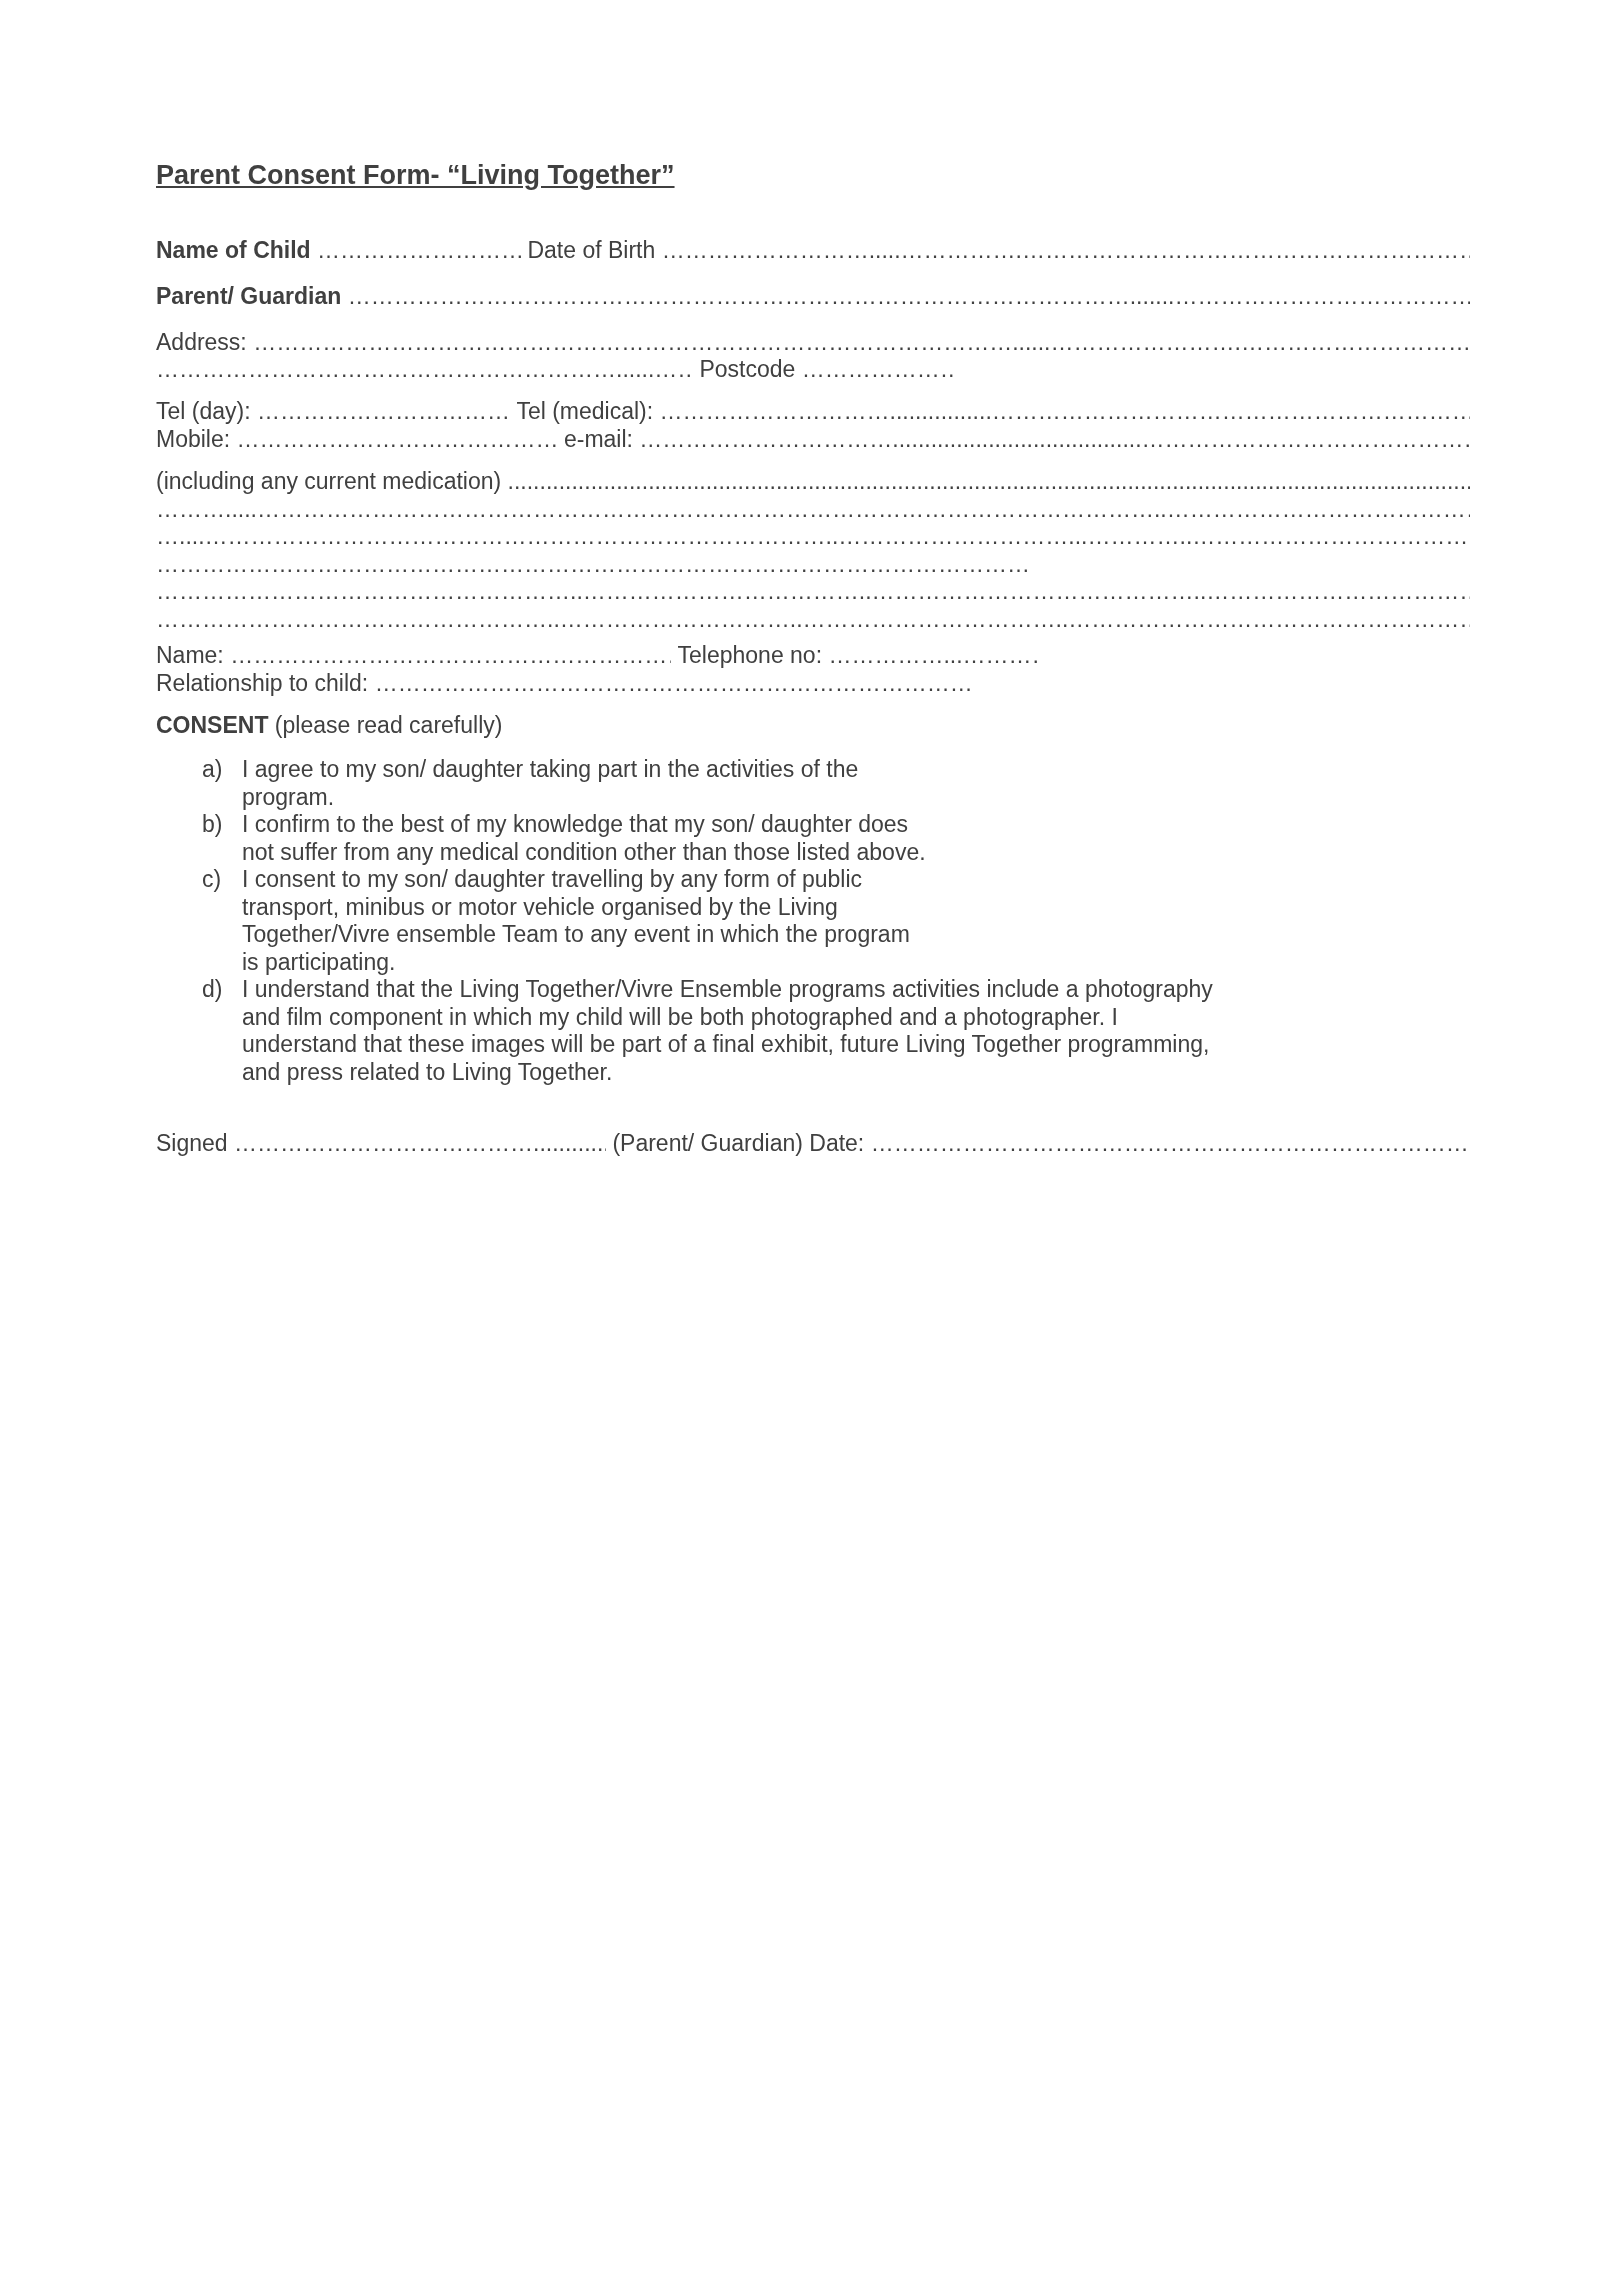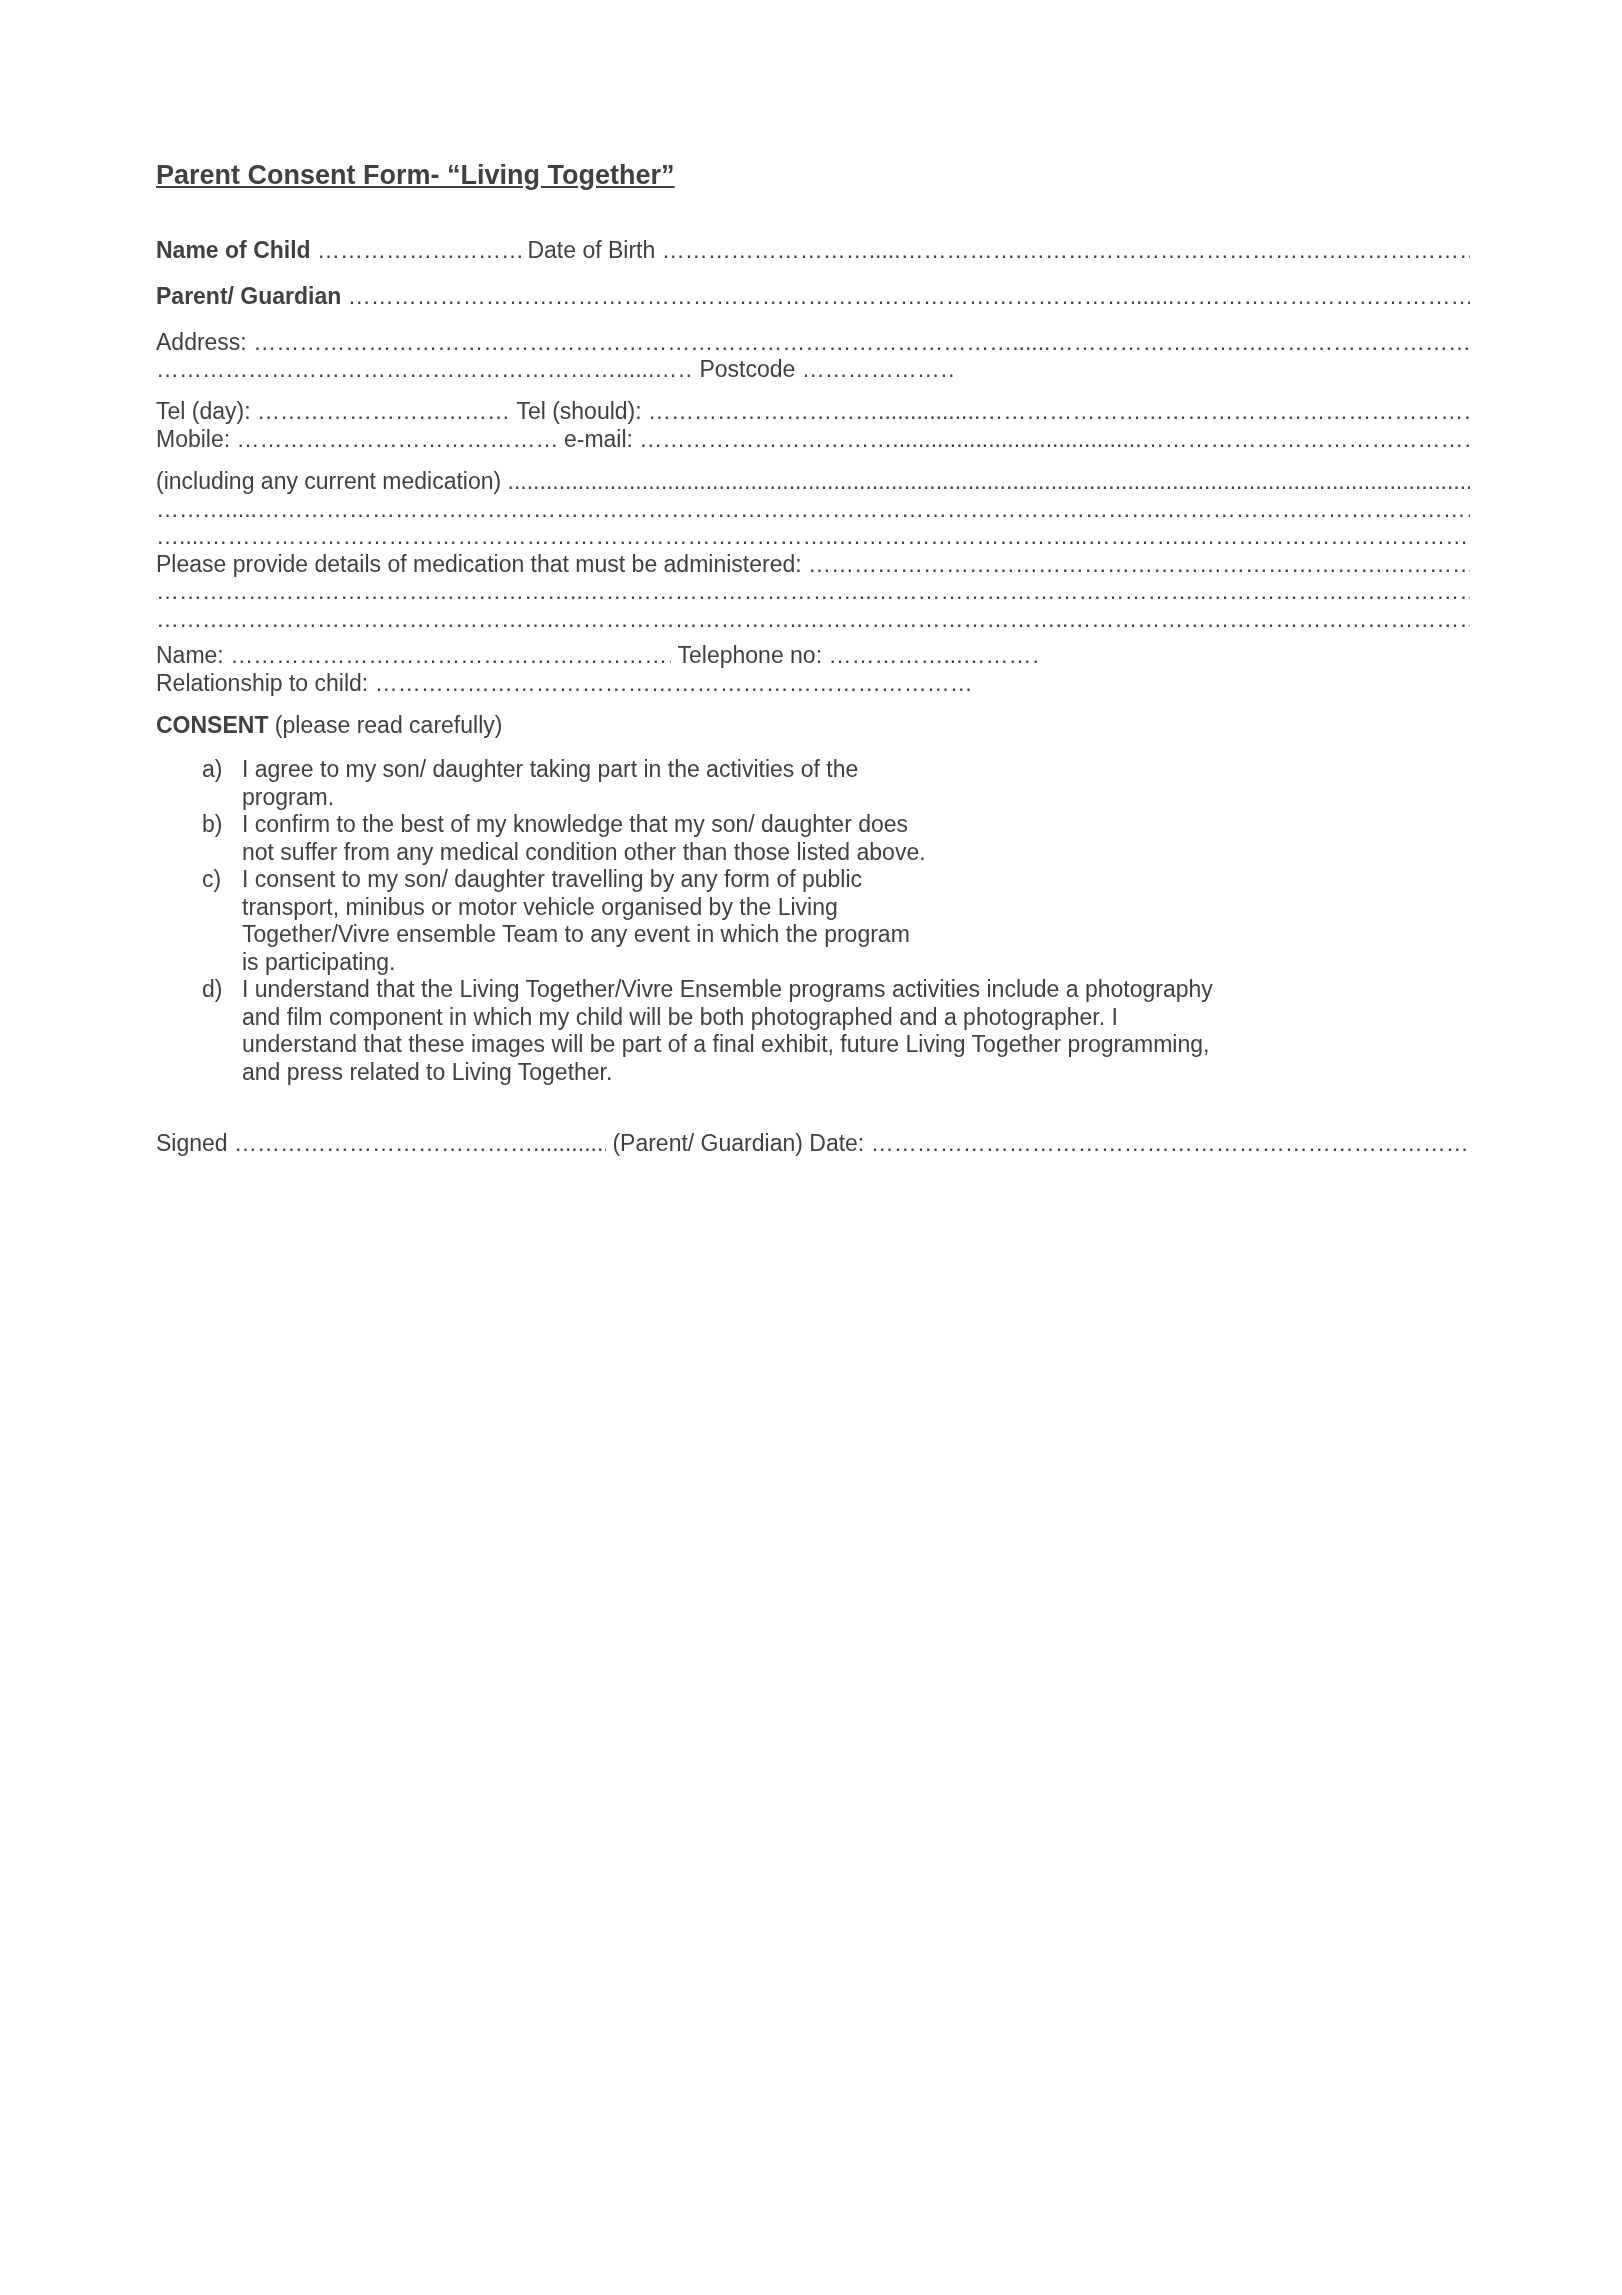--- a/index.html
+++ b/index.html
@@ -65,21 +65,21 @@
       <span class="dots w585">……………………………………………………......…….................................................................</span>
       <span>Postcode</span>
       <span class="dots w165">………………………</span>
     </div>
   </div>
 
   <div class="mb16">
     <div class="line">
       <span>Tel (day):</span>
       <span class="dots w275">………………………………...................………………………………</span>
-      <span>Tel (should):</span>
+      <span>Tel (medical):</span>
       <span class="dots grow">…………………………................……………………………………………………………………………………</span>
     </div>
     <div class="line">
       <span>Mobile:</span>
       <span class="dots w350">…………………………………………………….…………………………</span>
       <span>e-mail:</span>
       <span class="dots grow">…………………………….......................................………………………………………………………………</span>
     </div>
   </div>
 
@@ -88,21 +88,20 @@
       <span>(including any current medication)</span>
       <span class="dots grow">........................................................................................................................................................................................................................................</span>
     </div>
     <div class="line">
       <span class="dots grow">……….....………………………………………………………………………………………………………..………………………………………………………………………………………</span>
     </div>
     <div class="line">
       <span class="dots grow">…....………………………………………………………………………..…………………………...…………..……………………………………………………………………………………</span>
     </div>
     <div class="line">
-      <span>Please provide details of medication that must be administered:</span>
       <span class="dots grow">……………………………………………………………………………………………………</span>
     </div>
     <div class="line">
       <span class="dots grow">………………………………………………..………………………………..……………………………………..…………………………………………………………………………………</span>
     </div>
     <div class="line">
       <span class="dots grow">……………………………………………..…………………………..……………………………..……………………………………………………………………………………………</span>
     </div>
   </div>
 

